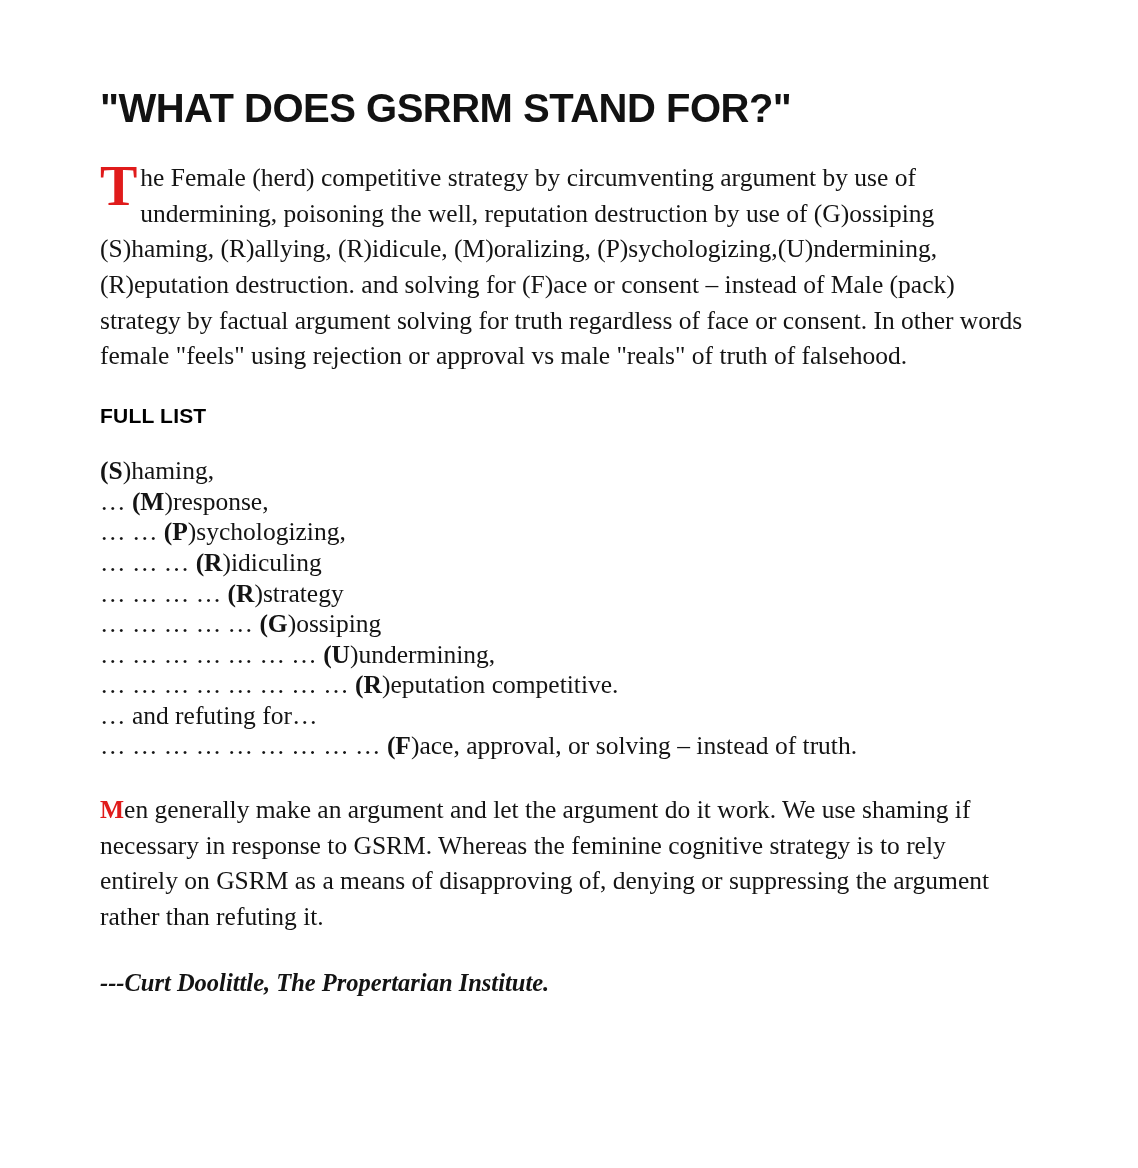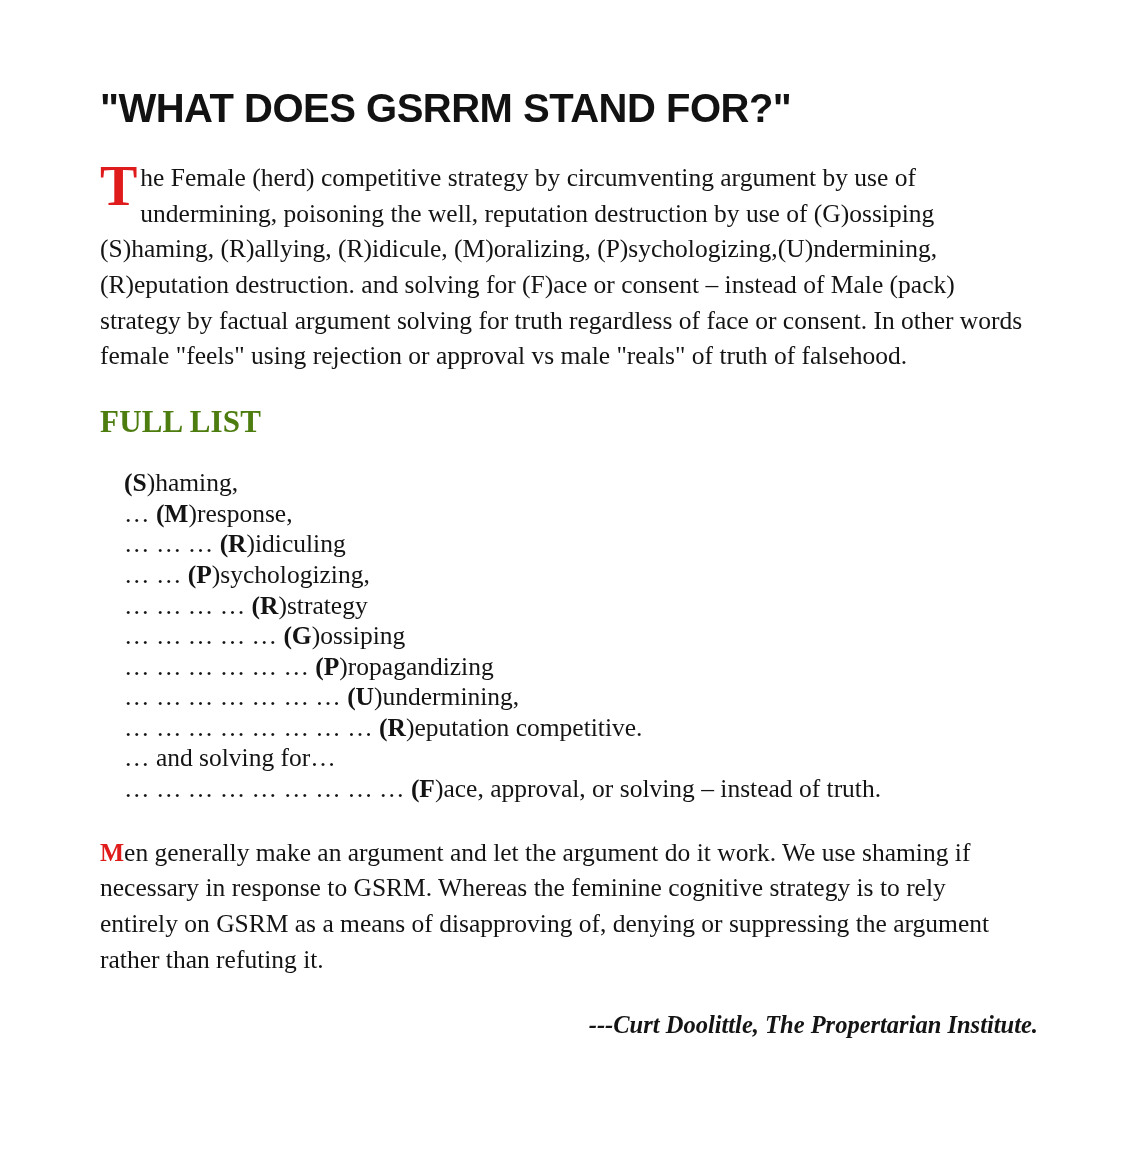--- a/index.html
+++ b/index.html
@@ -45,49 +45,47 @@
     font-size: 56px;
     line-height: 0.86;
     padding: 2px 2px 0 0;
     margin-right: 1px;
   }
   .redcap {
     color: #e01b1b;
     font-weight: bold;
   }
   .section-heading {
-    font-family: Liberation Serif, serif;
+    font-family: Liberation Sans, sans-serif;
     font-weight: bold;
-    font-size: 31px;
-    color: #4d7c0f;
+    font-size: 21px;
+    color: #000000;
     margin: 0 0 28px 0;
     letter-spacing: 0.2px;
   }
   .list-block {
     margin: 0 0 30px 0;
   }
   .list-line {
     font-size: 25.5px;
     line-height: 1.20;
     color: #141414;
     white-space: pre-wrap;
-    margin-left: 24px;
   }
   .list-line b {
     font-weight: bold;
   }
   .closing {
     font-size: 25.5px;
     line-height: 1.40;
     color: #141414;
     max-width: 940px;
     margin: 0 12px 34px 0;
   }
   .attribution {
-    text-align: right;
     font-size: 24.5px;
     font-style: italic;
     font-weight: bold;
     color: #141414;
     max-width: 940px;
   }
 </style>
 </head>
 <body>
 
@@ -97,28 +95,27 @@
 
   <p class="para">
     <span class="dropcap">T</span><span>he Female (herd) competitive strategy by circumventing argument by use of undermining, poisoning the well, reputation destruction by use of (G)ossiping (S)haming, (R)allying, (R)idicule, (M)oralizing, (P)sychologizing,(U)ndermining, (R)eputation destruction. and solving for (F)ace or consent – instead of Male (pack) strategy by factual argument solving for truth regardless of face or consent. In other words female "feels" using rejection or approval vs male "reals" of truth of falsehood.</span>
   </p>
 
   <h2 class="section-heading">FULL LIST</h2>
 
   <div class="list-block">
     <div class="list-line"><span></span><b><span>(S</span></b><span>)haming,</span></div>
     <div class="list-line"><span>… </span><b><span>(M</span></b><span>)response,</span></div>
+    <div class="list-line"><span>… … </span><b><span>(P</span></b><span>)sychologizing,</span></div>
     <div class="list-line"><span>… … … </span><b><span>(R</span></b><span>)idiculing</span></div>
-    <div class="list-line"><span>… … </span><b><span>(P</span></b><span>)sychologizing,</span></div>
     <div class="list-line"><span>… … … … </span><b><span>(R</span></b><span>)strategy</span></div>
     <div class="list-line"><span>… … … … … </span><b><span>(G</span></b><span>)ossiping</span></div>
-    <div class="list-line"><span>… … … … … … </span><b><span>(P</span></b><span>)ropagandizing</span></div>
     <div class="list-line"><span>… … … … … … … </span><b><span>(U</span></b><span>)undermining,</span></div>
     <div class="list-line"><span>… … … … … … … … </span><b><span>(R</span></b><span>)eputation competitive.</span></div>
-    <div class="list-line"><span>… and solving for…</span><b><span></span></b><span></span></div>
+    <div class="list-line"><span>… and refuting for…</span><b><span></span></b><span></span></div>
     <div class="list-line"><span>… … … … … … … … … </span><b><span>(F</span></b><span>)ace, approval, or solving – instead of truth.</span></div>
   </div>
 
   <p class="closing">
     <span class="redcap">M</span><span>en generally make an argument and let the argument do it work. We use shaming if necessary in response to GSRM. Whereas the feminine cognitive strategy is to rely entirely on GSRM as a means of disapproving of, denying or suppressing the argument rather than refuting it.</span>
   </p>
 
   <div class="attribution">---Curt Doolittle, The Propertarian Institute.</div>
 
 </div>

